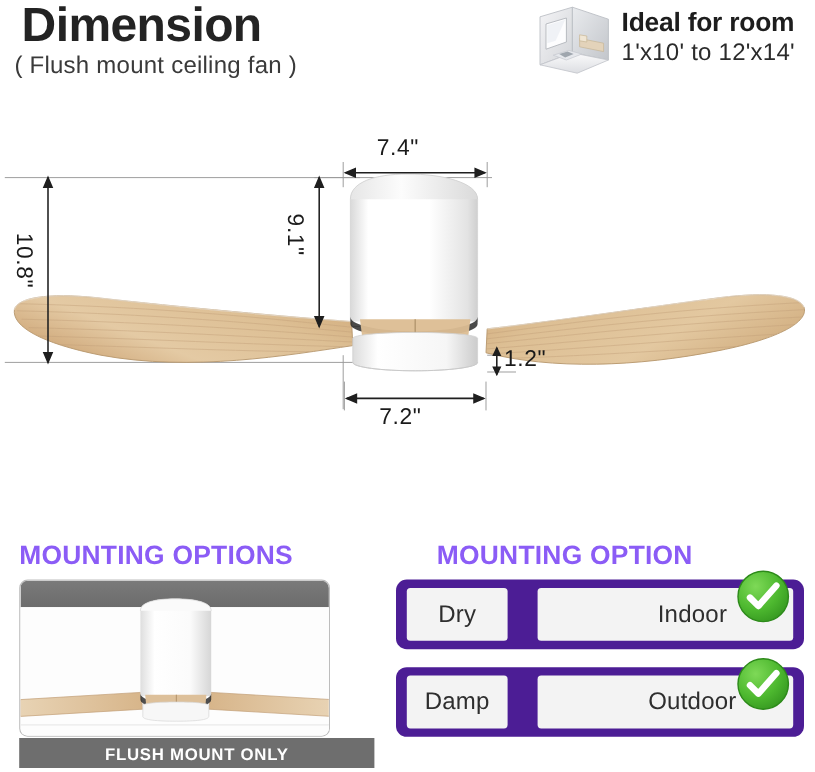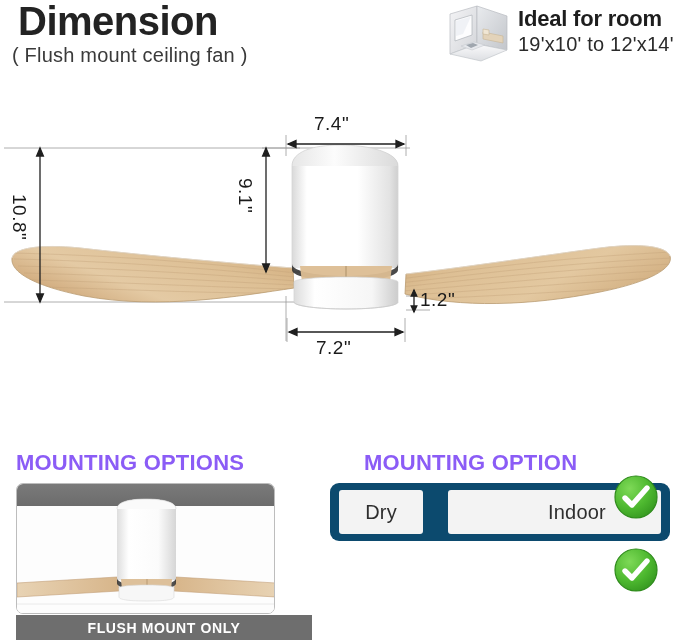--- a/index.html
+++ b/index.html
@@ -135,21 +135,21 @@
     justify-content: center;
     box-sizing: border-box;
   }
 
   
   .opt-row {
     position: absolute;
     left: 330px;
     width: 340px;
     height: 58px;
-    background: #0c4a6e;
+    background: #4c1d95;
     border-radius: 9px;
     box-sizing: border-box;
     padding: 7px 9px;
     display: flex;
     gap: 25px;
   }
   #opt-row-0 { top: 483px; }
   #opt-row-1 { top: 556px; }
 
   .opt-chip {
@@ -209,21 +209,21 @@
     <polygon points="9,17 24,12.5 16,30 9,32" fill="#eef1f5" opacity="0.9"></polygon>
 
     <polygon points="36,28 56,32 56,39 36,35" fill="#e3d3ba" stroke="#c7b696" stroke-width="0.6"></polygon>
     <polygon points="36,25 42,26 42,31 36,30" fill="#f0e6d4" stroke="#c7b696" stroke-width="0.6"></polygon>
 
     <polygon points="14,42 27,38 38,41 25,46" fill="#e6e8ec" stroke="#c6c9cf" stroke-width="0.6"></polygon>
     <polygon points="19,41 26,39 31,41 24,44" fill="#9fa6ae"></polygon>
   </svg>
 
   <div class="hdr-room-title">Ideal for room</div>
-  <div class="hdr-room-size">19'x10' to 12'x14'</div>
+  <div class="hdr-room-size">1'x10' to 12'x14'</div>
 
   <div class="dim-stage">
 
     <svg class="dim-svg" width="679" height="300" viewBox="0 0 679 300">
       <defs>
         <linearGradient id="housingG" x1="0" y1="0" x2="1" y2="0">
           <stop offset="0" stop-color="#d9d9d9"></stop>
           <stop offset="0.14" stop-color="#ffffff"></stop>
           <stop offset="0.62" stop-color="#ffffff"></stop>
           <stop offset="0.92" stop-color="#e3e3e3"></stop>
@@ -420,19 +420,23 @@
       <radialGradient id="grnA" cx="0.35" cy="0.3" r="0.85">
         <stop offset="0" stop-color="#7ed957"></stop>
         <stop offset="0.55" stop-color="#4db82f"></stop>
         <stop offset="1" stop-color="#2f8f1c"></stop>
       </radialGradient>
     </defs>
     <circle cx="23" cy="23" r="21" fill="url(#grnA)" stroke="#2d8a1a" stroke-width="1.2"></circle>
     <path d="M12,24 L19,31 L34,14" fill="none" stroke="#ffffff" stroke-width="5.4" stroke-linecap="round" stroke-linejoin="round"></path>
   </svg>
 
+  <div class="opt-row" id="opt-row-1">
+    <div class="opt-chip small">Damp</div>
+    <div class="opt-chip wide">Outdoor</div>
+  </div>
 
   <svg class="check-badge" id="check-badge-1" viewBox="0 0 46 46">
     <circle cx="23" cy="23" r="21" fill="url(#grnA)" stroke="#2d8a1a" stroke-width="1.2"></circle>
     <path d="M12,24 L19,31 L34,14" fill="none" stroke="#ffffff" stroke-width="5.4" stroke-linecap="round" stroke-linejoin="round"></path>
   </svg>
 
 </div>
 
 </body></html>

